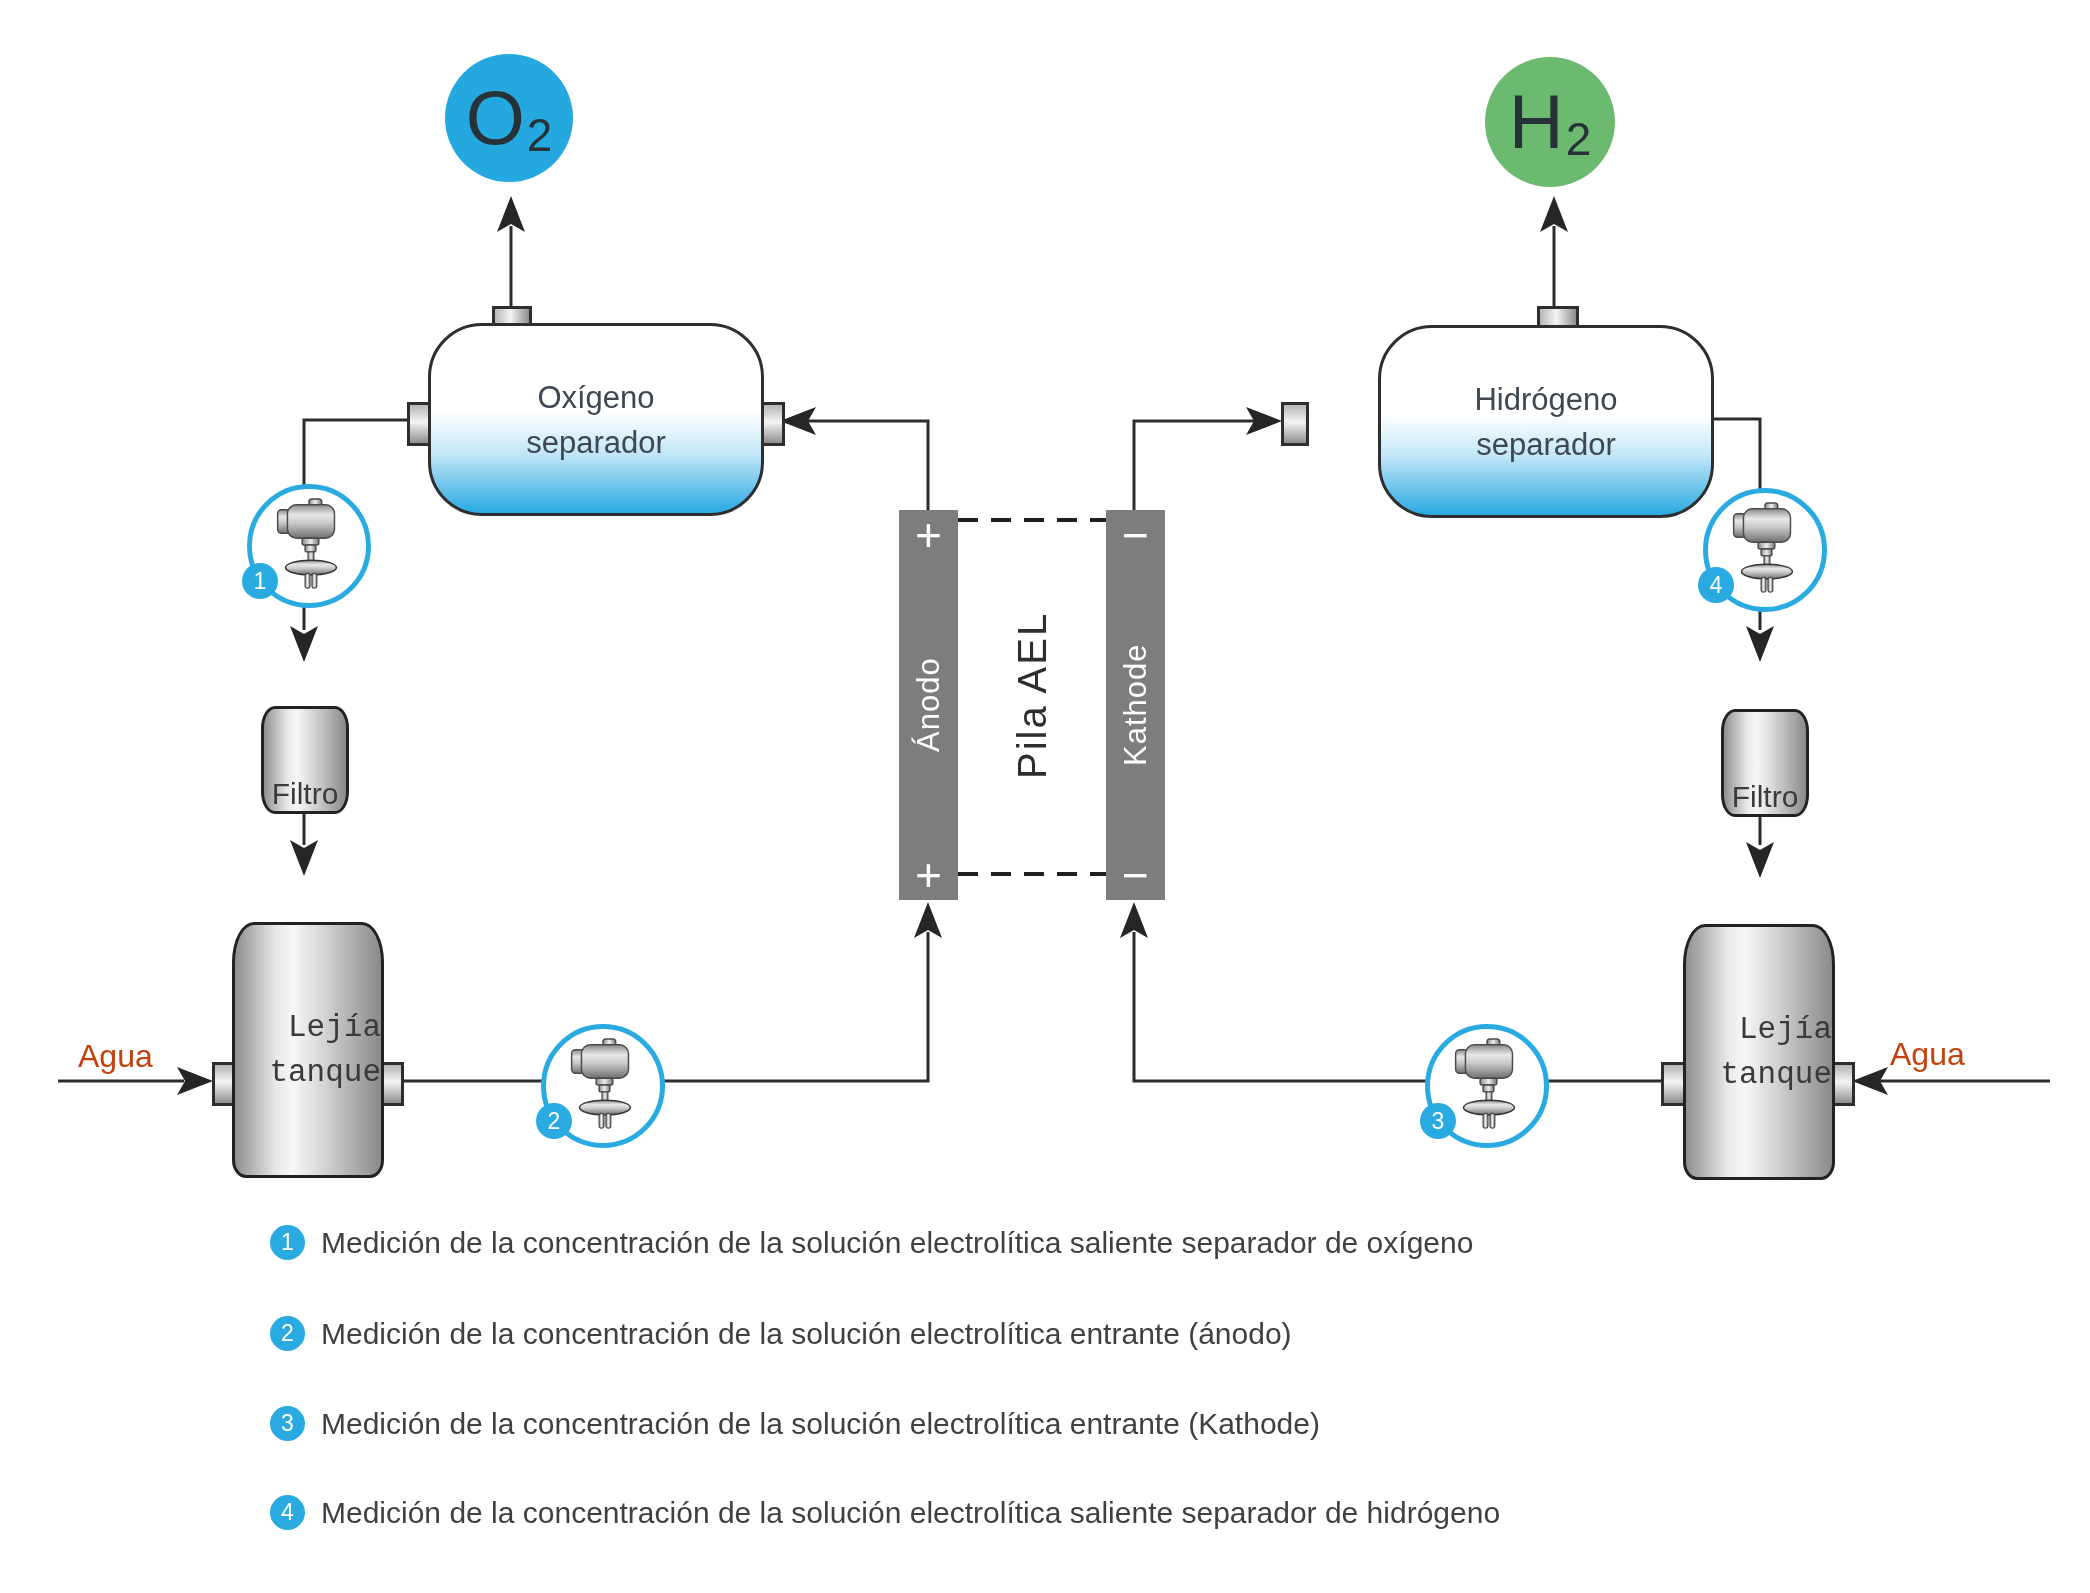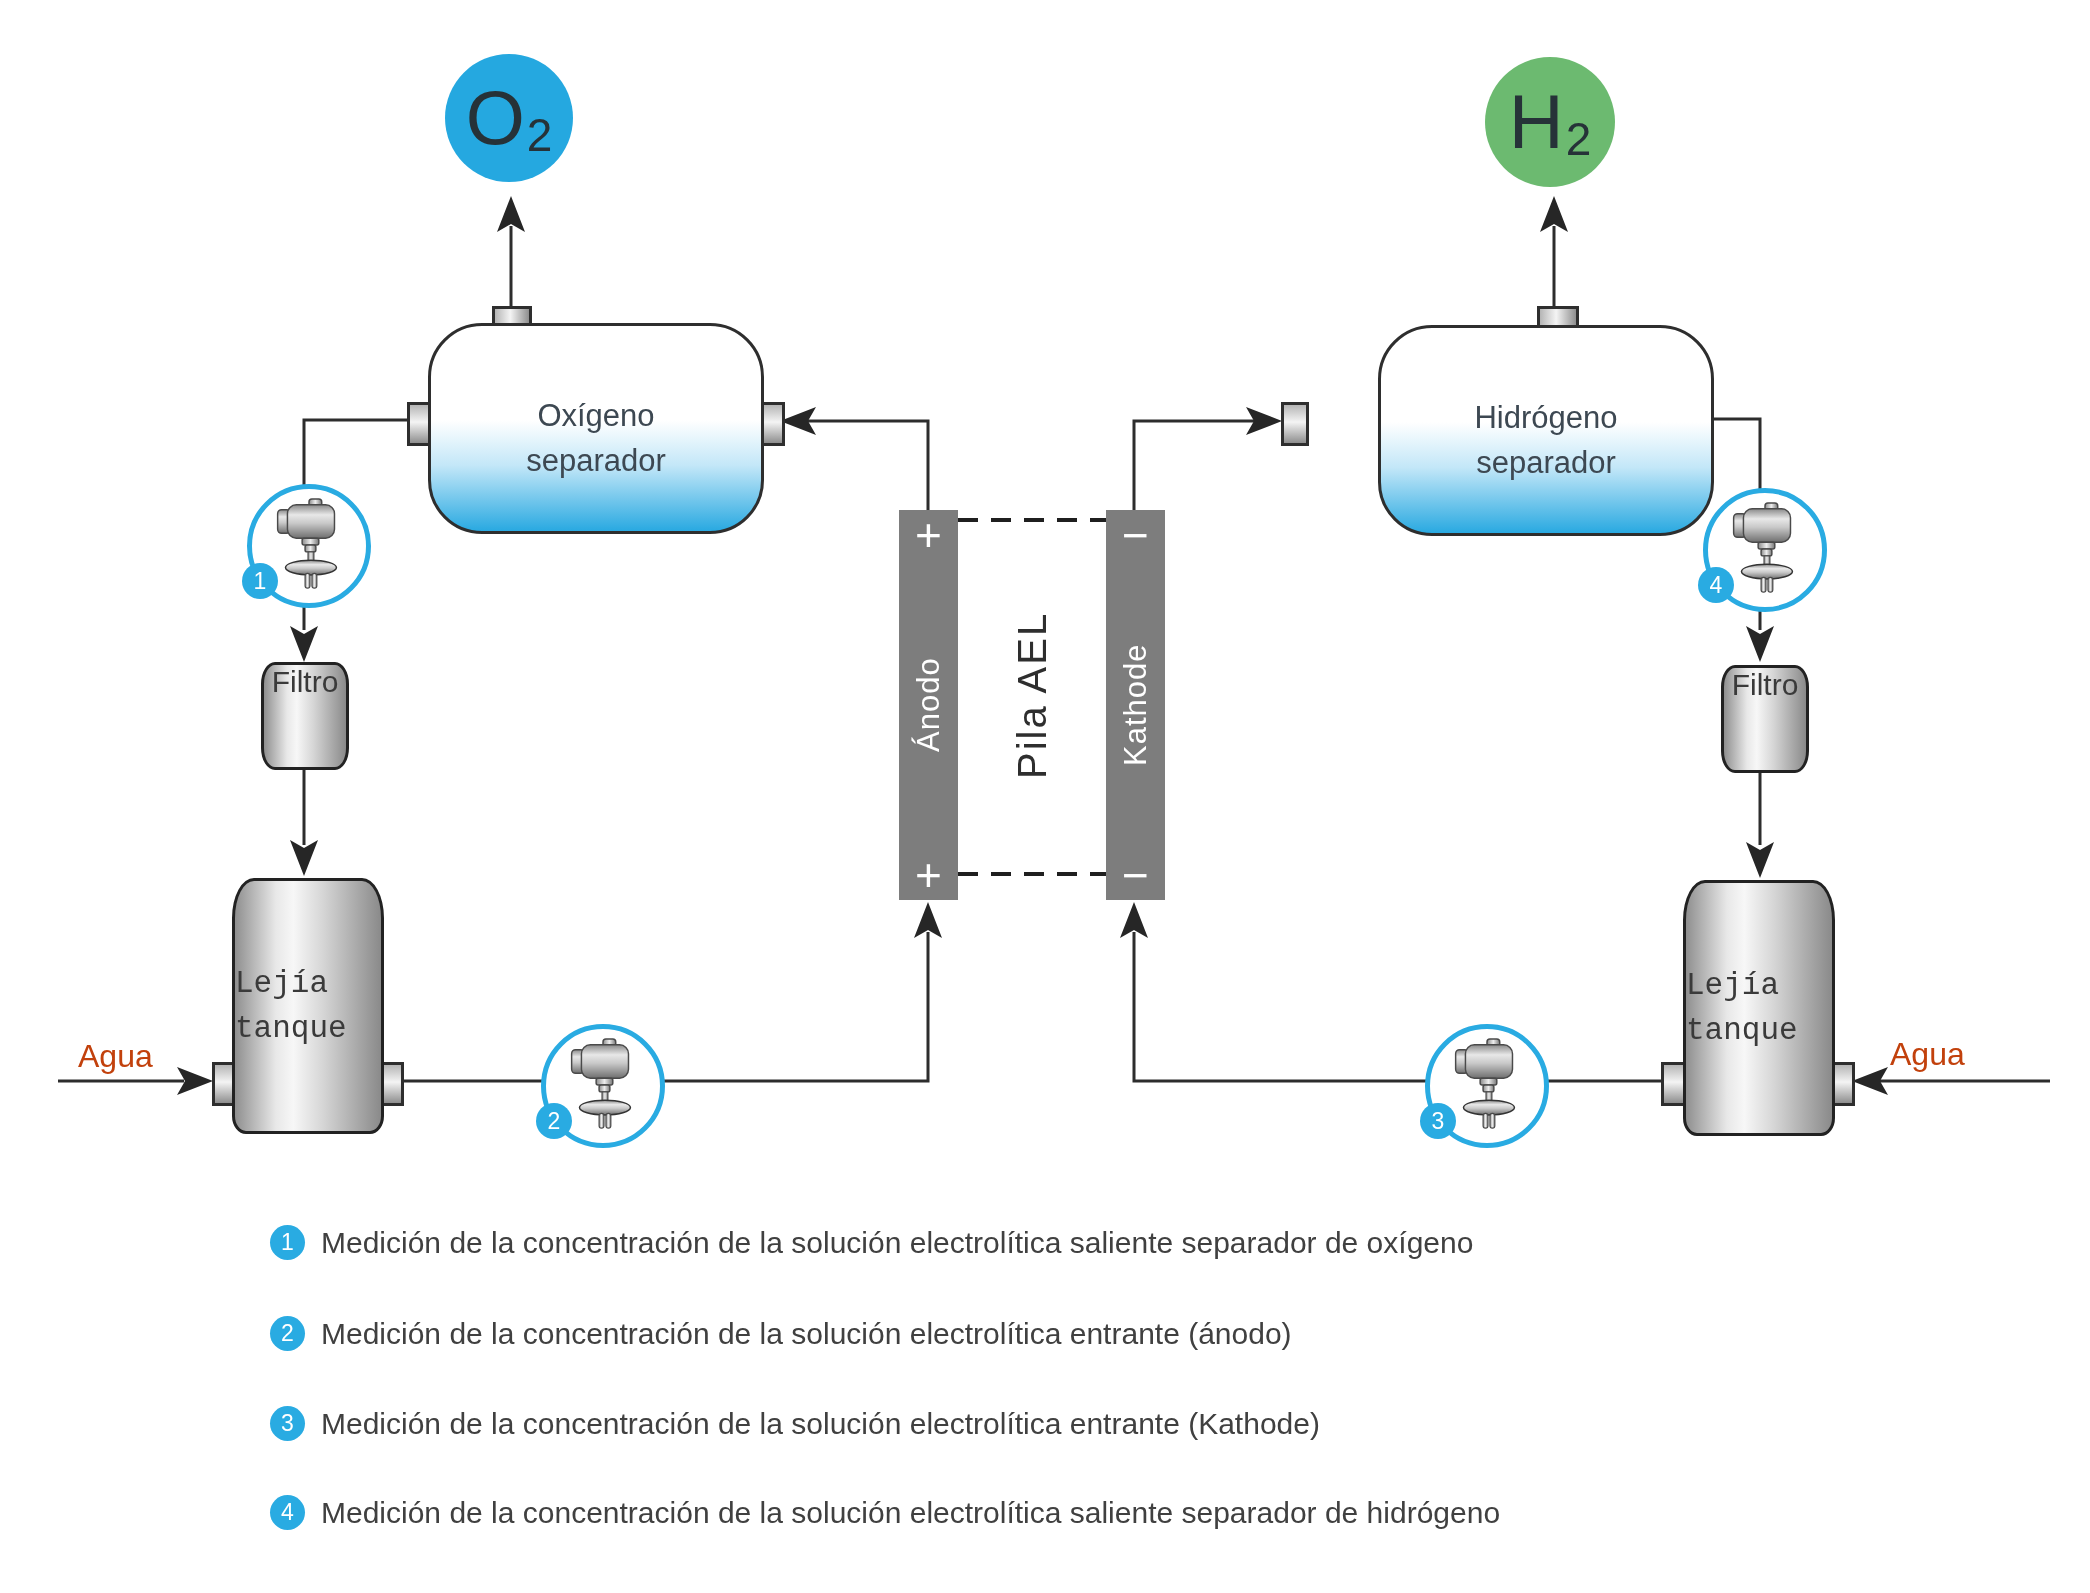--- a/index.html
+++ b/index.html
@@ -14,21 +14,21 @@
               justify-content:center;color:#263238;z-index:3;}
   .gas-o2{left:445px;top:54px;width:128px;height:128px;background:#25a8e0;}
   .gas-h2{left:1485px;top:57px;width:130px;height:130px;background:#6cba70;}
   .gas-symbol{font-size:76px;line-height:76px;}
   .gas-sub{font-size:46px;line-height:46px;margin-top:34px;margin-left:2px;}
 
   
   .separator{position:absolute;width:330px;height:187px;border:3px solid #2e2e2e;border-radius:54px;
              background:linear-gradient(180deg,#ffffff 0%,#ffffff 46%,#c3e7f8 68%,#29a9e1 100%);
              display:flex;flex-direction:column;align-items:center;justify-content:center;
-             color:#3d4852;font-size:31px;line-height:45px;z-index:3;padding-top:18px;}
+             color:#3d4852;font-size:31px;line-height:45px;z-index:3;padding-top:0;}
   .sep-oxygen{left:428px;top:323px;}
   .sep-hydrogen{left:1378px;top:325px;}
 
   
   .nozzle{position:absolute;border:3px solid #2e2e2e;z-index:2;
           background:linear-gradient(180deg,#b5b5b5,#f4f4f4 45%,#8e8e8e);}
   .nozzle-top{background:linear-gradient(90deg,#b5b5b5,#f4f4f4 45%,#8e8e8e);}
 
   
   .bar{position:absolute;top:510px;width:59px;height:390px;background:#7d7d7d;color:#fff;z-index:3;}
@@ -39,21 +39,21 @@
   .pol{position:absolute;width:100%;text-align:center;font-size:46px;font-weight:400;line-height:46px;}
   .pol-top{top:2px;}
   .pol-bottom{bottom:2px;}
   .stack-label{position:absolute;left:1000px;top:560px;width:64px;height:270px;z-index:3;
                display:flex;align-items:center;justify-content:center;writing-mode:vertical-rl;
                transform:rotate(180deg);font-size:40px;color:#2e2e2e;letter-spacing:2px;}
 
   
   .cylinder{position:absolute;border:3px solid #222;z-index:3;color:#3a3a3a;
             background:linear-gradient(90deg,#8f8f8f 0%,#e8e8e8 28%,#f7f7f7 40%,#d6d6d6 60%,#8a8a8a 100%);
-            display:flex;align-items:flex-start;justify-content:center;text-align:center;}
+            display:flex;align-items:flex-end;justify-content:center;text-align:center;margin-top:44px;}
   .filter{width:82px;height:102px;border-radius:14px/22px;font-size:30px;}
   .filter-left{left:261px;top:662px;}
   .filter-right{left:1721px;top:665px;}
   .tank{width:146px;height:250px;border-radius:22px 22px 14px 14px/40px 40px 18px 18px;
         font-size:31px;line-height:45px;flex-direction:column;font-family:Liberation Mono, monospace;}
   .tank-left{left:232px;top:878px;}
   .tank-right{left:1683px;top:880px;}
 
   
   .sensor{position:absolute;width:114px;height:114px;border:5px solid #29abe2;border-radius:50%;

